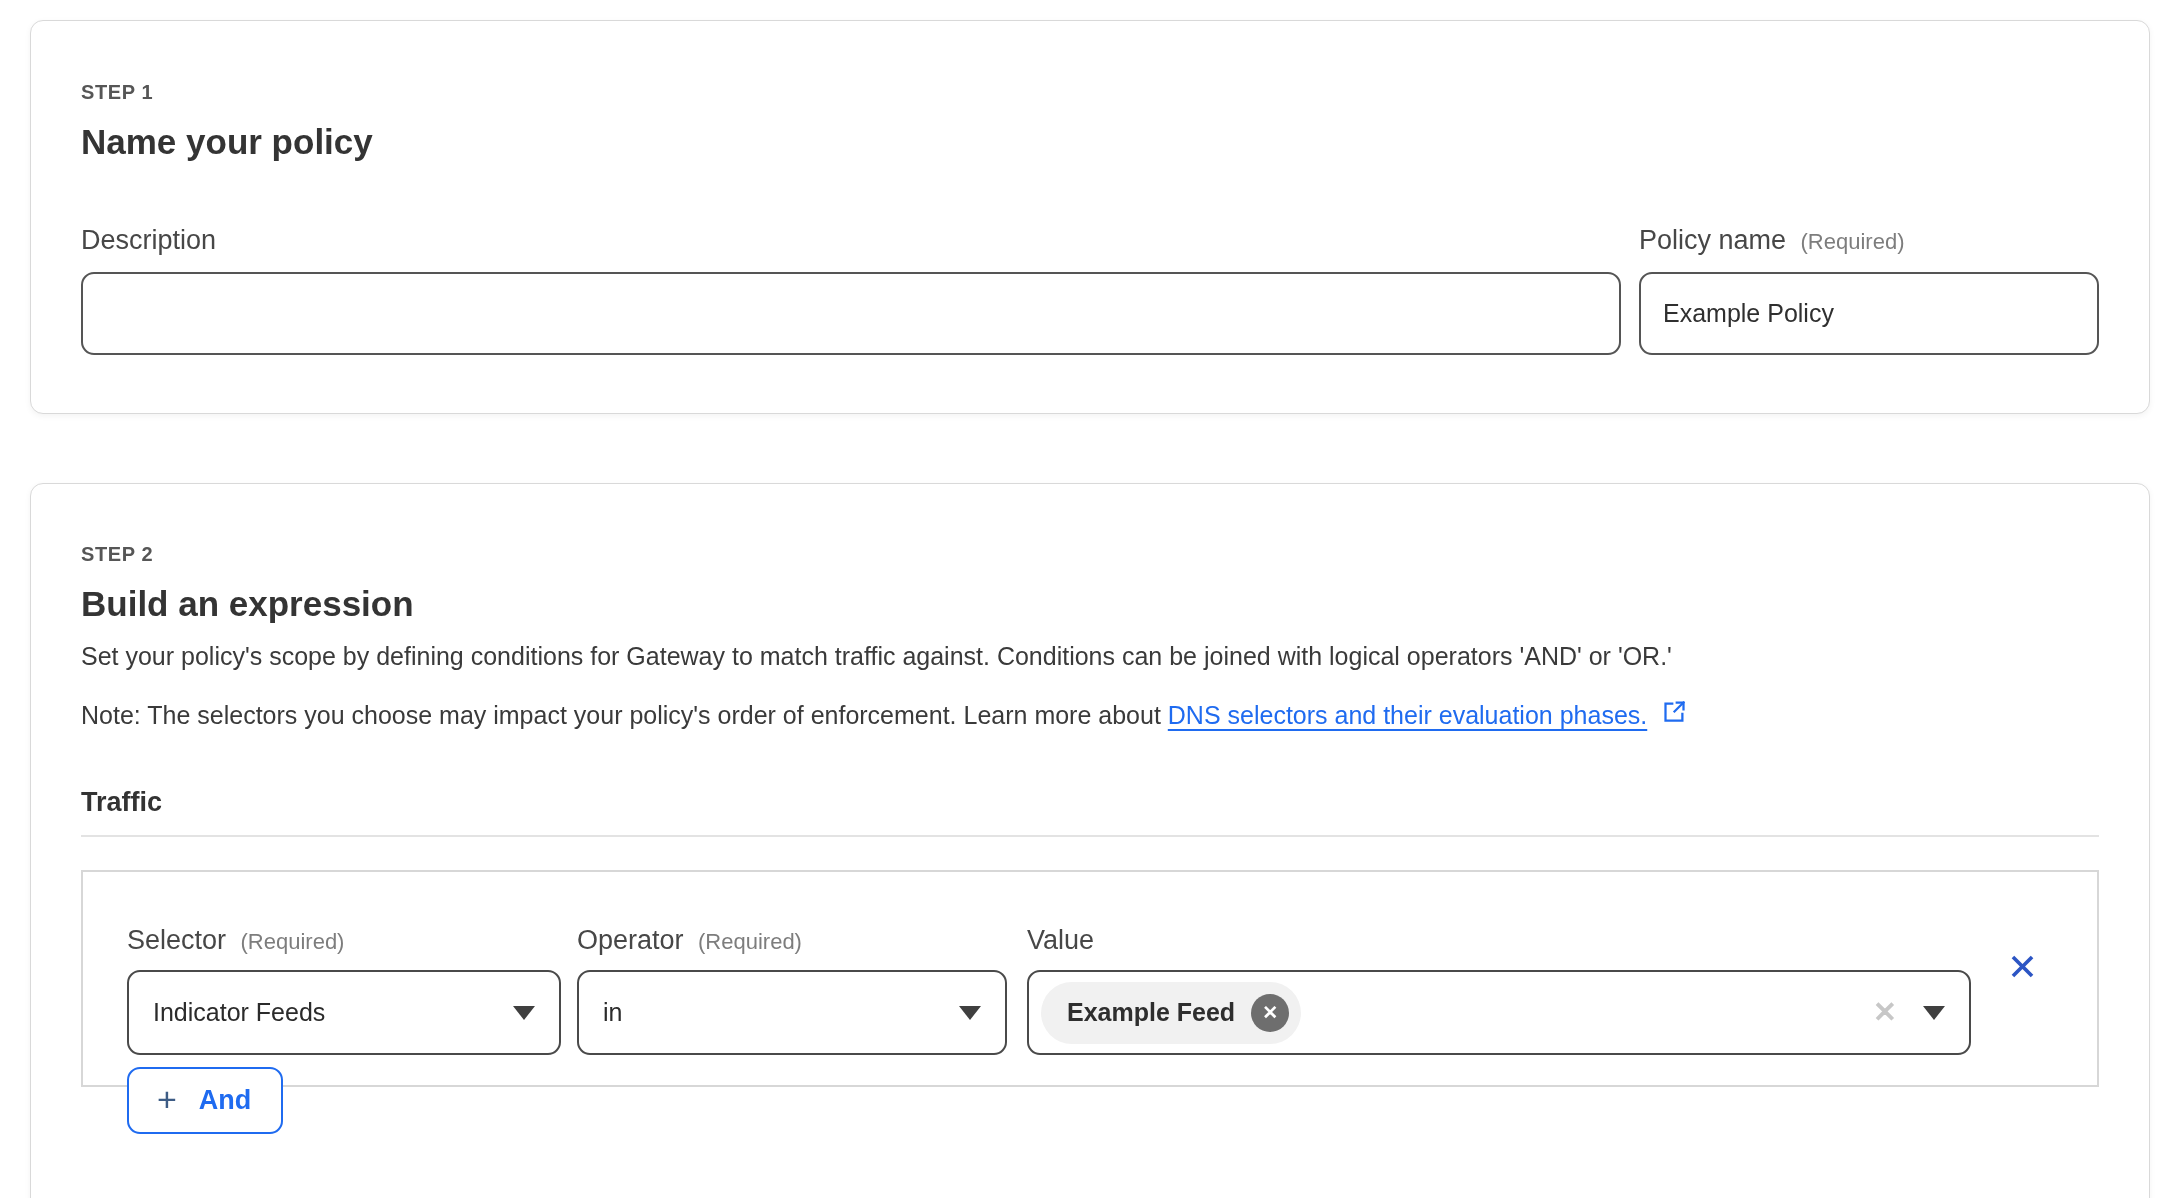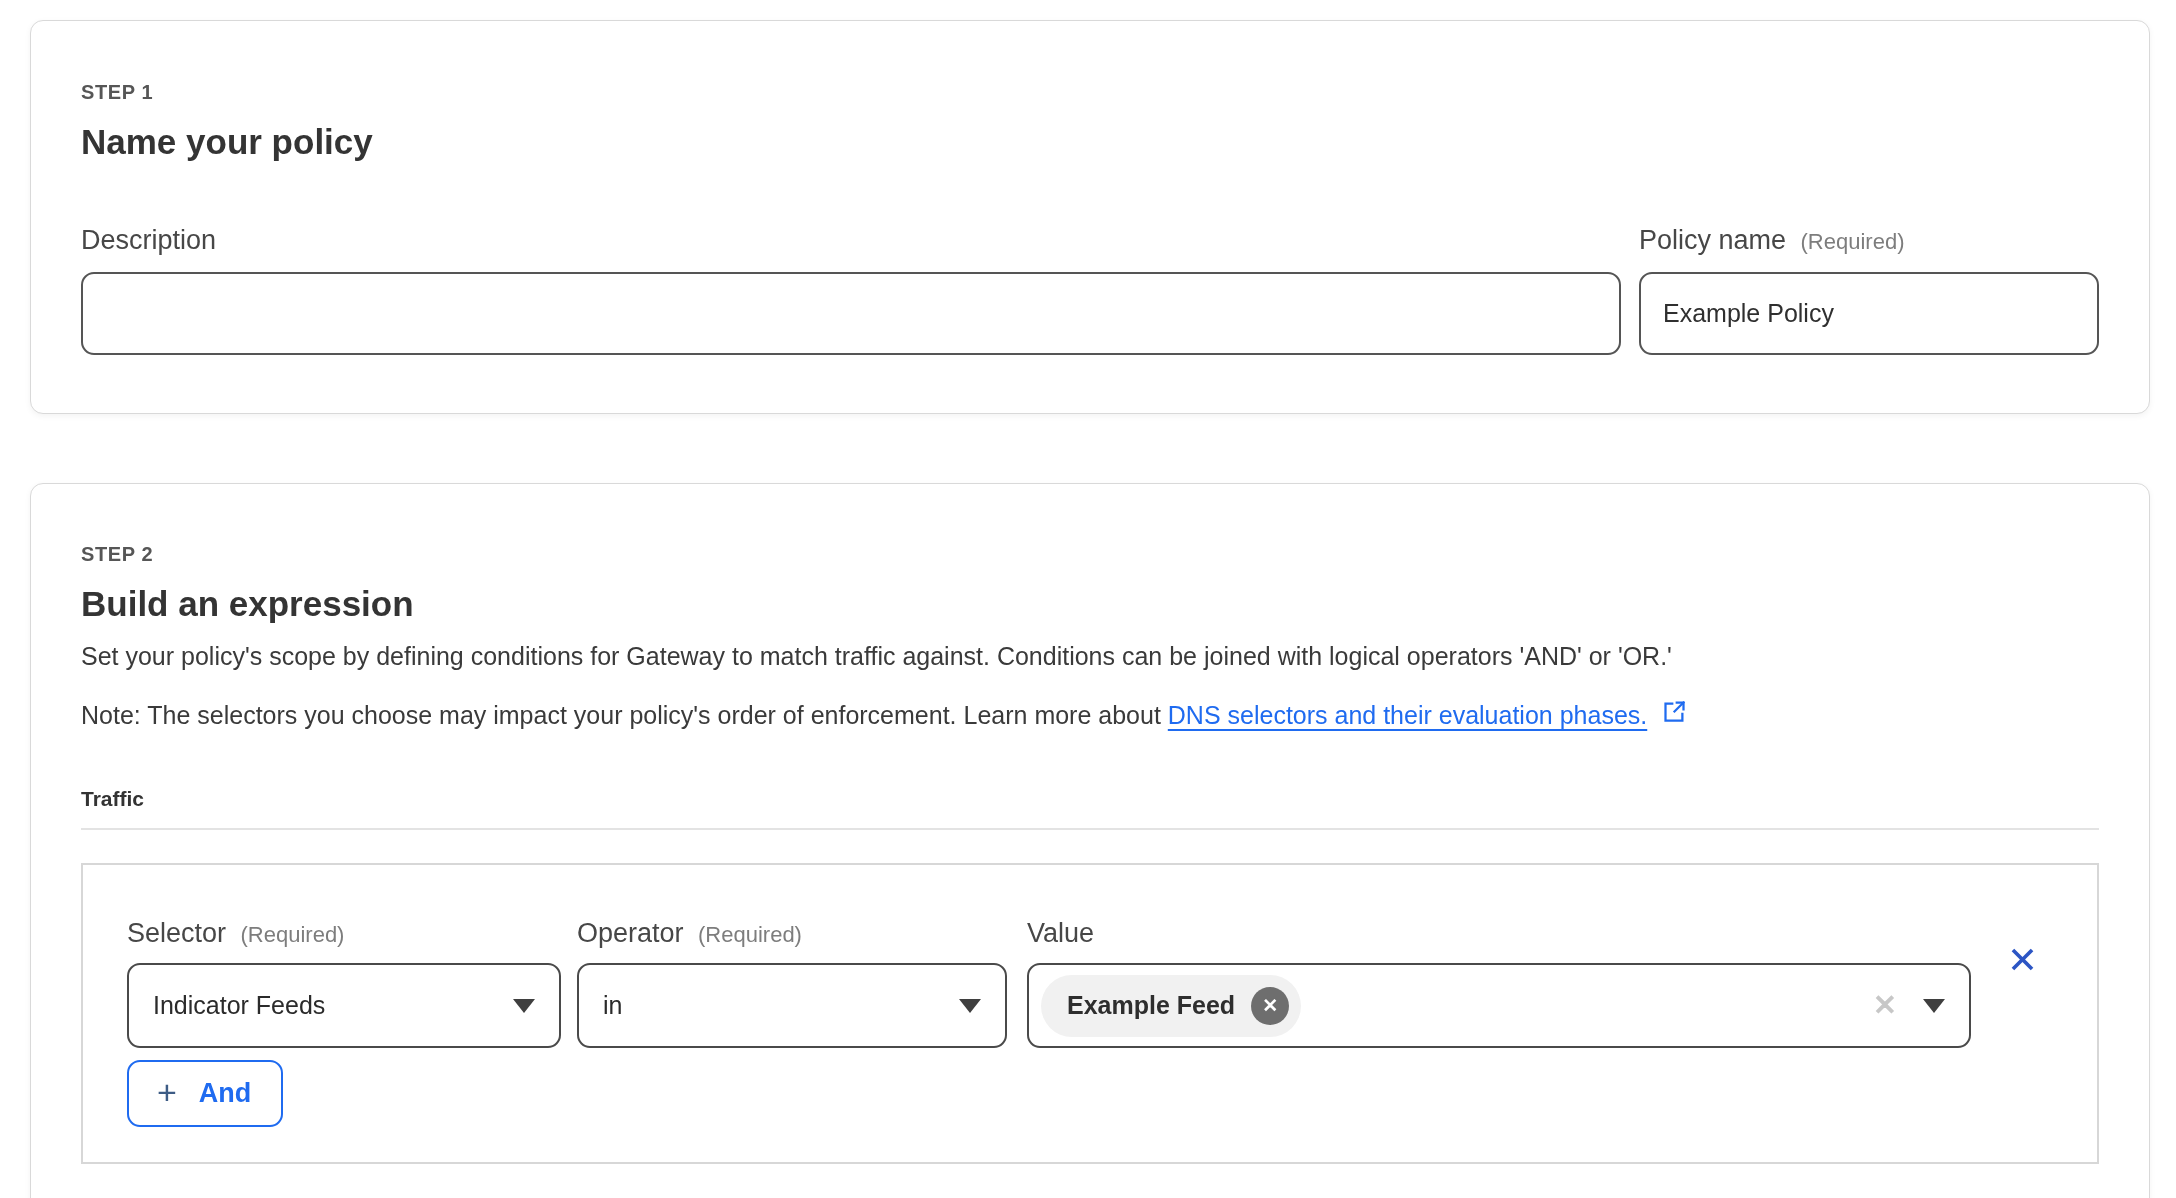--- a/index.html
+++ b/index.html
@@ -48,25 +48,25 @@
     display:block;margin-top:18px;width:100%;height:83px;
     border:2px solid #555555;border-radius:13px;background:#fff;
     font-family:"Liberation Sans", sans-serif;
     font-size:25px;color:#2f2f2f;padding:0 22px;outline:none;
   }
   
   .intro{margin-top:16px;font-size:25px;color:var(--text-body);line-height:31px;}
   .note{margin-top:26px;font-size:25px;color:var(--text-body);line-height:31px;}
   .link{color:var(--accent-blue);text-decoration:underline;text-underline-offset:5px;}
   .ext-icon{margin-left:14px;vertical-align:-1px;color:var(--accent-blue);}
-  .traffic-heading{margin-top:56px;font-size:21px;font-weight:700;color:#333;}
+  .traffic-heading{margin-top:56px;font-size:27px;font-weight:700;color:#333;}
   .traffic-rule{margin-top:17px;border:none;border-top:2px solid #e3e3e3;}
   
   .condition-box{
-    margin-top:33px;height:301px;border:2px solid #d7d7d7;background:#fff;
+    margin-top:33px;height:217px;border:2px solid #d7d7d7;background:#fff;
     padding:55px 24px 0 44px;
   }
   .cond-grid{display:flex;align-items:flex-start;}
   .cond-col1{flex:0 0 434px;margin-right:16px;}
   .cond-col2{flex:0 0 430px;margin-right:20px;}
   .cond-col3{flex:0 0 944px;}
   .cond-field{
     margin-top:16px;height:85px;background:#fff;
     border:2px solid var(--border-dark);border-radius:13px;
     display:flex;align-items:center;padding:0 24px;

